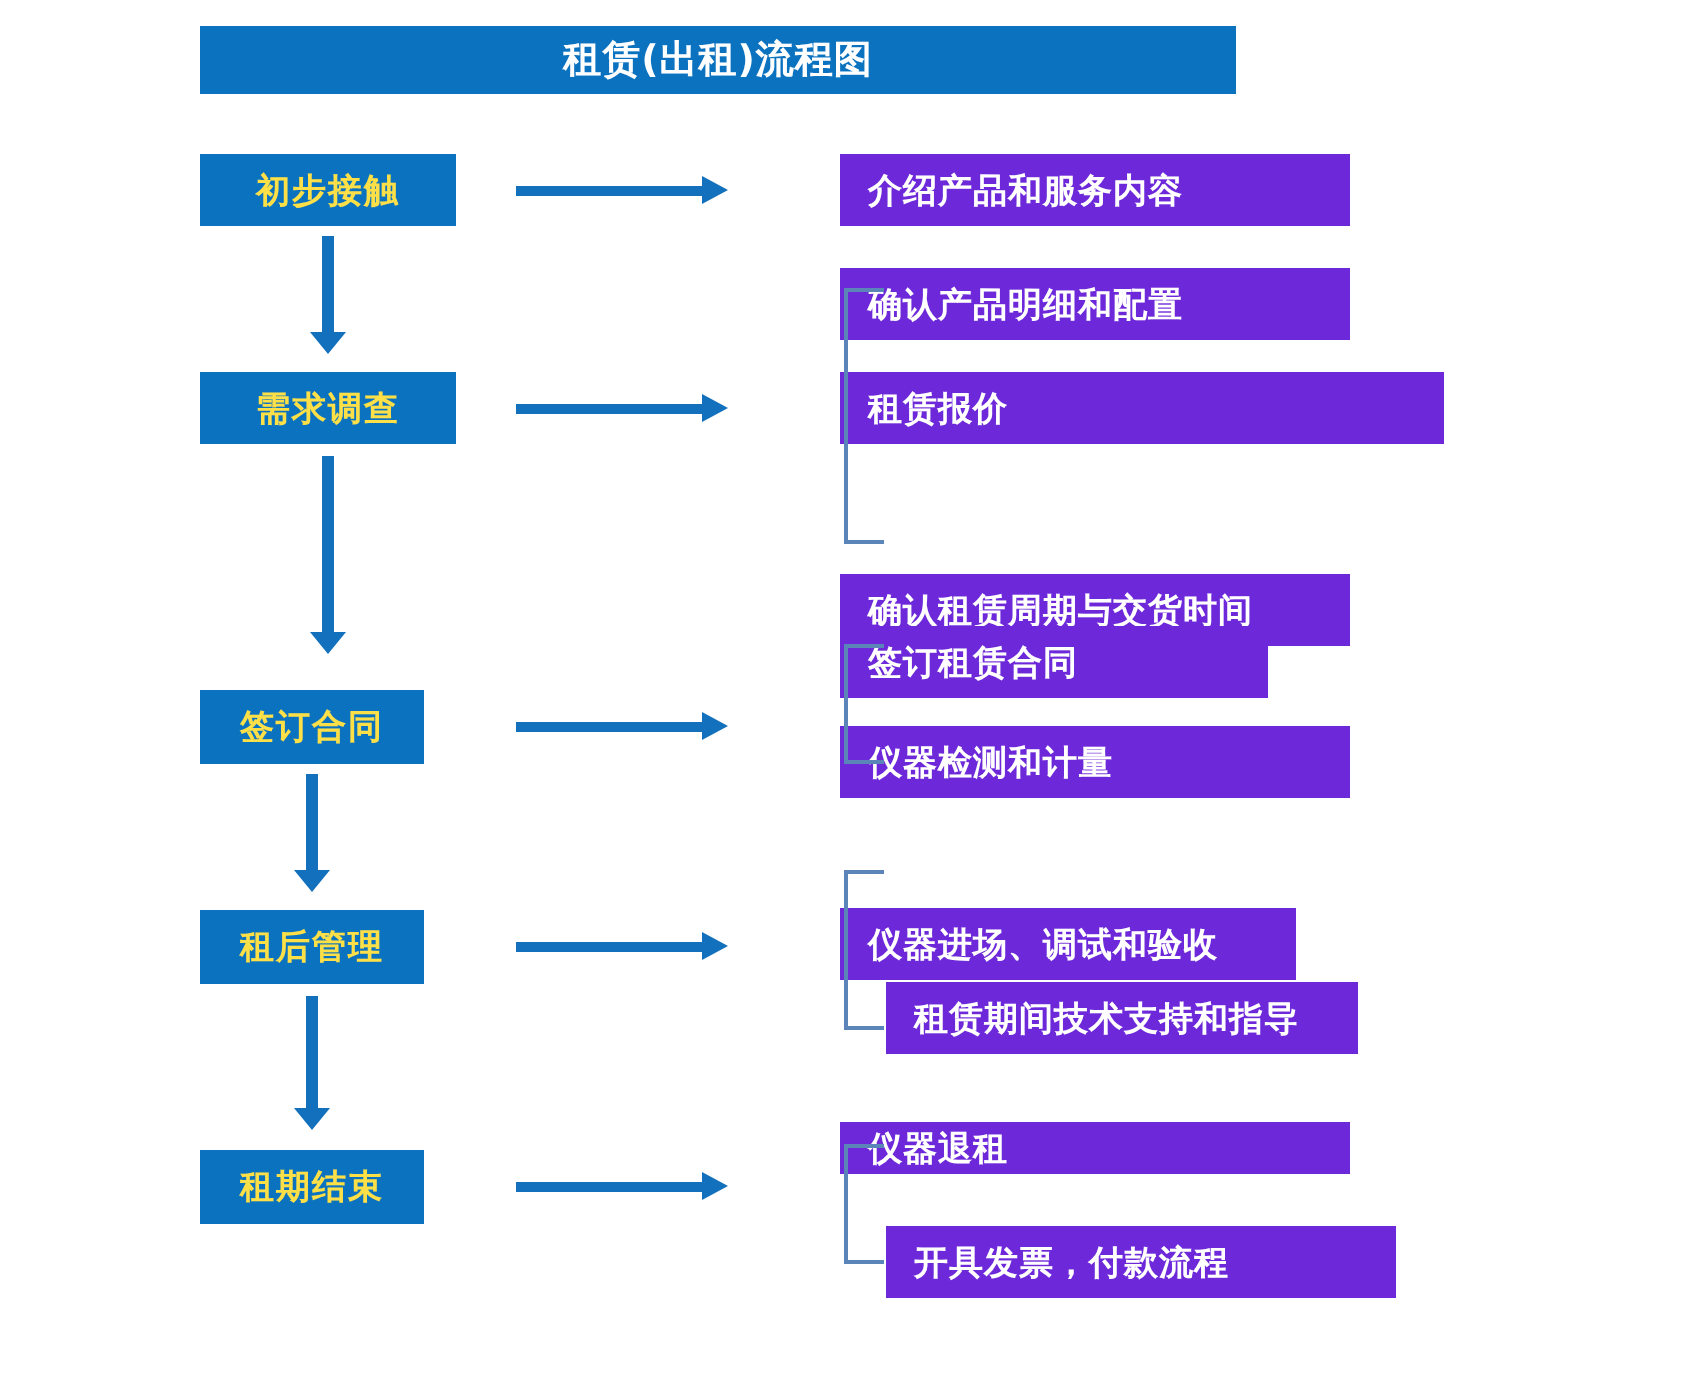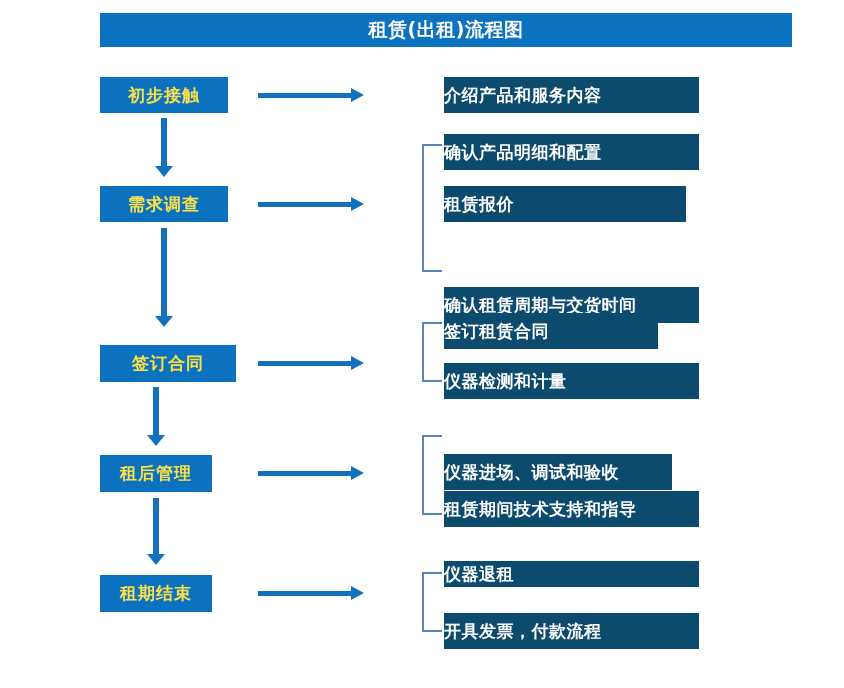--- a/index.html
+++ b/index.html
@@ -21,21 +21,21 @@
     top: 0;
     width: 844px;
     height: 688px;
   }
 
   
   .title-bar {
     position: absolute;
     left: 100px;
     top: 13px;
-    width: 692px;
+    width: 518px;
     height: 34px;
     background: #0b72c0;
     color: #ffffff;
     display: flex;
     align-items: center;
     justify-content: center;
     font-size: 19px;
     font-weight: bold;
     letter-spacing: 0.5px;
     white-space: nowrap;
@@ -51,28 +51,29 @@
     justify-content: center;
     font-size: 17px;
     font-weight: bold;
     letter-spacing: 1px;
     white-space: nowrap;
   }
 
   
   .detail-box {
     position: absolute;
-    left: 444px;
-    background: #0c4a6e;
+    left: 420px;
+    background: #6d28d9;
     color: #ffffff;
     display: flex;
     align-items: center;
     font-size: 17px;
     font-weight: bold;
     letter-spacing: 0.5px;
+    padding-left: 14px;
     box-sizing: border-box;
     white-space: nowrap;
   }
 
   
   .v-arrow {
     position: absolute;
     width: 18px;
   }
   .v-arrow .shaft {
@@ -131,35 +132,35 @@
 </head>
 <body>
 
 <div id="canvas">
 
   <div class="title-bar">租赁(出租)流程图</div>
 
   <div id="stage-layer">
       <div class="stage-box" style="left: 100px; top: 77px; width: 128px; height: 36px;">初步接触</div>
       <div class="stage-box" style="left: 100px; top: 186px; width: 128px; height: 36px;">需求调查</div>
-      <div class="stage-box" style="left: 100px; top: 345px; width: 136px; height: 37px;">签订合同</div>
+      <div class="stage-box" style="left: 100px; top: 345px; width: 112px; height: 37px;">签订合同</div>
       <div class="stage-box" style="left: 100px; top: 455px; width: 112px; height: 37px;">租后管理</div>
       <div class="stage-box" style="left: 100px; top: 575px; width: 112px; height: 37px;">租期结束</div>
     </div>
   <div id="detail-layer">
       <div class="detail-box" style="top: 77px; width: 255px; height: 36px;">介绍产品和服务内容</div>
       <div class="detail-box" style="top: 134px; width: 255px; height: 36px;">确认产品明细和配置</div>
-      <div class="detail-box" style="top: 186px; width: 242px; height: 36px;">租赁报价</div>
+      <div class="detail-box" style="top: 186px; width: 302px; height: 36px;">租赁报价</div>
       <div class="detail-box" style="top: 243px; width: 255px; height: 36px; margin-top: 44px;">确认租赁周期与交货时间</div>
       <div class="detail-box" style="top: 313px; width: 214px; height: 36px;">签订租赁合同</div>
       <div class="detail-box" style="top: 363px; width: 255px; height: 36px;">仪器检测和计量</div>
       <div class="detail-box" style="top: 423px; width: 228px; height: 36px; margin-top: 31px;">仪器进场、调试和验收</div>
-      <div class="detail-box" style="top: 491px; width: 255px; height: 36px;">租赁期间技术支持和指导</div>
+      <div class="detail-box" style="top: 491px; width: 236px; height: 36px; margin-left: 23px;">租赁期间技术支持和指导</div>
       <div class="detail-box" style="top: 561px; width: 255px; height: 26px;">仪器退租</div>
-      <div class="detail-box" style="top: 613px; width: 255px; height: 36px;">开具发票，付款流程</div>
+      <div class="detail-box" style="top: 613px; width: 255px; height: 36px; margin-left: 23px;">开具发票，付款流程</div>
     </div>
   <div id="bracket-layer">
       <div class="bracket" style="top: 144px; height: 128px;"></div>
       <div class="bracket" style="top: 322px; height: 60px;"></div>
       <div class="bracket" style="top: 435px; height: 80px;"></div>
       <div class="bracket" style="top: 572px; height: 60px;"></div>
     </div>
   <div id="varrow-layer">
       <div class="v-arrow" style="left: 155px; top: 118px; height: 59px;">
         <div class="shaft" style="height: 48px;"></div>

